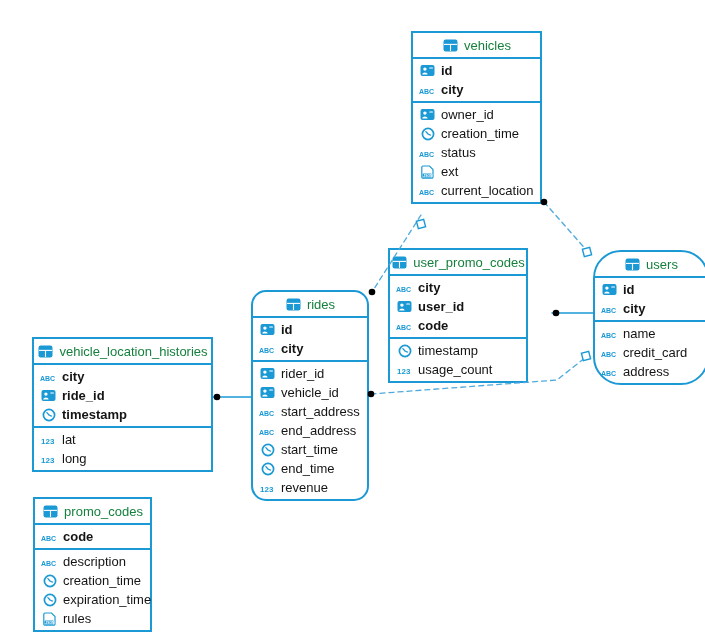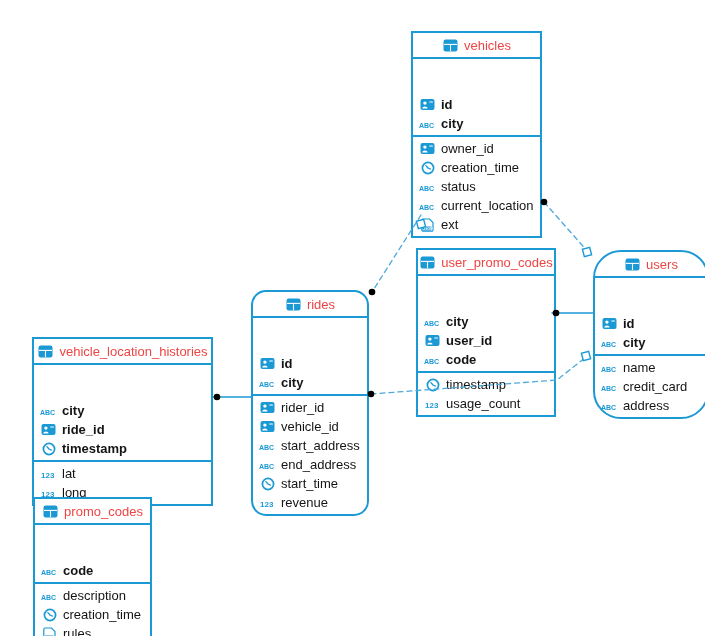--- a/index.html
+++ b/index.html
@@ -9,24 +9,24 @@
     background:#ffffff; overflow:hidden;
   }
   .table-card {
     position:absolute; box-sizing:border-box;
     background:#ffffff; border:2px solid var(--accent);
     z-index:2;
   }
   .thead {
     height:24px; display:flex; align-items:center; justify-content:center;
     gap:5px; border-bottom:2px solid var(--accent);
-    font-size:13px; color:#ef4444; white-space:nowrap; cursor:move;
+    font-size:13px; color:#15803d; white-space:nowrap; cursor:move;
   }
   .section { padding:2px 0; }
-  .section.keys { border-bottom:2px solid var(--accent);margin-top:34px; }
+  .section.keys { border-bottom:2px solid var(--accent); }
   .trow {
     height:19px; display:flex; align-items:center; gap:5px;
     padding:0 6px 0 6px; white-space:nowrap;
   }
   .trow .icon, .thead .icon { width:17px; flex:0 0 17px; display:flex; align-items:center; justify-content:center; }
   .trow .label { font-size:13px; color:#141414; }
   .trow.pk .label { font-weight:700; }
   #wires {
     position:absolute; left:0; top:0; z-index:5; pointer-events:none;
   }
@@ -96,39 +96,39 @@
         <div class="trow">
           <span class="icon">
             <svg class="glyph" width="17" height="12" viewBox="0 0 17 12">
               <text x="0" y="9.5" font-family="Liberation Sans, sans-serif" font-size="7" font-weight="bold" fill="#1b99d5">ABC</text>
             </svg>
           </span>
           <span class="label">status</span>
         </div>
         <div class="trow">
           <span class="icon">
-            <svg class="glyph" width="17" height="12" viewBox="0 0 17 12">
-              <text x="0" y="9.5" font-family="Liberation Sans, sans-serif" font-size="7" font-weight="bold" fill="#1b99d5">ABC</text>
-            </svg>
-          </span>
-          <span class="label">current_location</span>
-        </div>
-        <div class="trow">
-          <span class="icon">
             <svg class="glyph" width="13" height="14" viewBox="0 0 13 14">
               <path d="M2 1 h6.5 L12 4.5 V12 a1.2 1.2 0 0 1 -1.2 1.2 H2 A1.2 1.2 0 0 1 0.8 12 V2.2 A1.2 1.2 0 0 1 2 1 Z" fill="#fff" stroke="#1b99d5" stroke-width="1.2"></path>
               <rect x="1.6" y="8.6" width="9" height="3.8" rx="0.8" fill="#1b99d5"></rect>
               <text x="2.3" y="11.7" font-family="Liberation Sans, sans-serif" font-size="3.4" font-weight="bold" fill="#fff">JSON</text>
             </svg>
           </span>
           <span class="label">ext</span>
         </div>
-      </div>
-    </div>
-    <div class="table-card" style="left: 416px; top: 248px; width: 140px;">
+        <div class="trow">
+          <span class="icon">
+            <svg class="glyph" width="17" height="12" viewBox="0 0 17 12">
+              <text x="0" y="9.5" font-family="Liberation Sans, sans-serif" font-size="7" font-weight="bold" fill="#1b99d5">ABC</text>
+            </svg>
+          </span>
+          <span class="label">current_location</span>
+        </div>
+      </div>
+    </div>
+    <div class="table-card" style="left: 388px; top: 248px; width: 140px;">
       <div class="thead">
         <span class="icon">
           <svg class="glyph" width="15" height="13" viewBox="0 0 15 13">
             <rect x="0.5" y="0.5" width="14" height="12" rx="2.2" fill="#1b99d5"></rect>
             <line x1="1" y1="5.4" x2="14" y2="5.4" stroke="#fff" stroke-width="1.1"></line>
             <line x1="7.5" y1="5.4" x2="7.5" y2="12" stroke="#fff" stroke-width="1.1"></line>
           </svg>
         </span>
         <span>user_promo_codes</span>
       </div>
@@ -315,20 +315,29 @@
           <span class="icon">
             <svg class="glyph" width="14" height="14" viewBox="0 0 14 14">
               <circle cx="7" cy="7" r="5.6" fill="#fff" stroke="#1b99d5" stroke-width="1.7"></circle>
               <path d="M7 7 L4.9 4.6 M7 7 L9.4 8.1" stroke="#1b99d5" stroke-width="1.3" stroke-linecap="round"></path>
             </svg>
           </span>
           <span class="label">start_time</span>
         </div>
         <div class="trow">
           <span class="icon">
+            <svg class="glyph" width="14" height="14" viewBox="0 0 14 14">
+              <circle cx="7" cy="7" r="5.6" fill="#fff" stroke="#1b99d5" stroke-width="1.7"></circle>
+              <path d="M7 7 L4.9 4.6 M7 7 L9.4 8.1" stroke="#1b99d5" stroke-width="1.3" stroke-linecap="round"></path>
+            </svg>
+          </span>
+          <span class="label">end_time</span>
+        </div>
+        <div class="trow">
+          <span class="icon">
             <svg class="glyph" width="17" height="12" viewBox="0 0 17 12">
               <text x="1" y="9.5" font-family="Liberation Sans, sans-serif" font-size="8" font-weight="bold" fill="#1b99d5">123</text>
             </svg>
           </span>
           <span class="label">revenue</span>
         </div>
       </div>
     </div>
     <div class="table-card" style="left: 32px; top: 337px; width: 181px;">
       <div class="thead">
@@ -421,20 +430,29 @@
           <span class="label">description</span>
         </div>
         <div class="trow">
           <span class="icon">
             <svg class="glyph" width="14" height="14" viewBox="0 0 14 14">
               <circle cx="7" cy="7" r="5.6" fill="#fff" stroke="#1b99d5" stroke-width="1.7"></circle>
               <path d="M7 7 L4.9 4.6 M7 7 L9.4 8.1" stroke="#1b99d5" stroke-width="1.3" stroke-linecap="round"></path>
             </svg>
           </span>
           <span class="label">creation_time</span>
+        </div>
+        <div class="trow">
+          <span class="icon">
+            <svg class="glyph" width="14" height="14" viewBox="0 0 14 14">
+              <circle cx="7" cy="7" r="5.6" fill="#fff" stroke="#1b99d5" stroke-width="1.7"></circle>
+              <path d="M7 7 L4.9 4.6 M7 7 L9.4 8.1" stroke="#1b99d5" stroke-width="1.3" stroke-linecap="round"></path>
+            </svg>
+          </span>
+          <span class="label">expiration_time</span>
         </div>
         <div class="trow">
           <span class="icon">
             <svg class="glyph" width="13" height="14" viewBox="0 0 13 14">
               <path d="M2 1 h6.5 L12 4.5 V12 a1.2 1.2 0 0 1 -1.2 1.2 H2 A1.2 1.2 0 0 1 0.8 12 V2.2 A1.2 1.2 0 0 1 2 1 Z" fill="#fff" stroke="#1b99d5" stroke-width="1.2"></path>
               <rect x="1.6" y="8.6" width="9" height="3.8" rx="0.8" fill="#1b99d5"></rect>
               <text x="2.3" y="11.7" font-family="Liberation Sans, sans-serif" font-size="3.4" font-weight="bold" fill="#fff">JSON</text>
             </svg>
           </span>
           <span class="label">rules</span>

